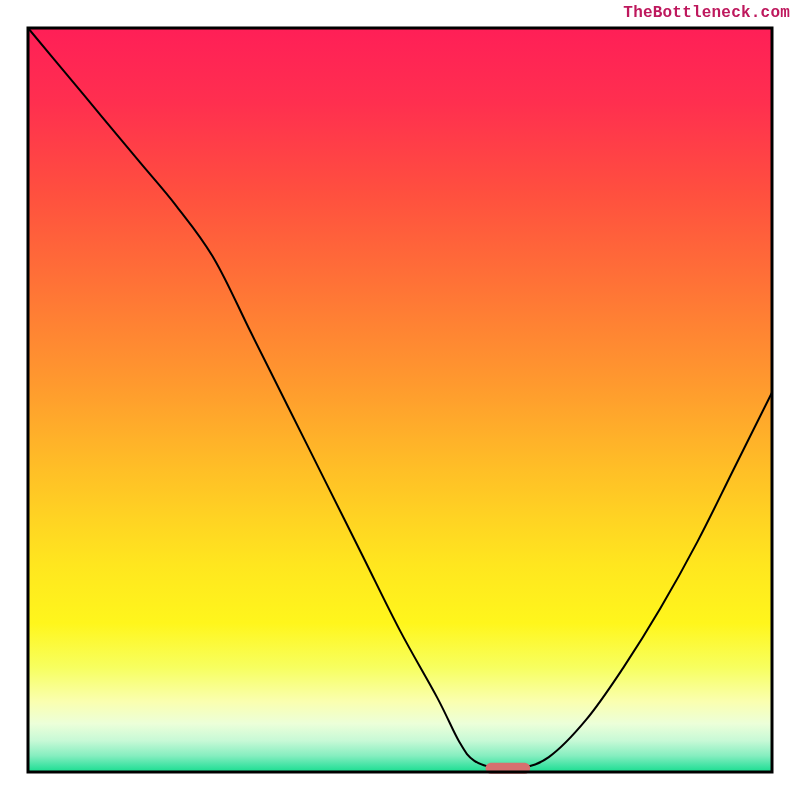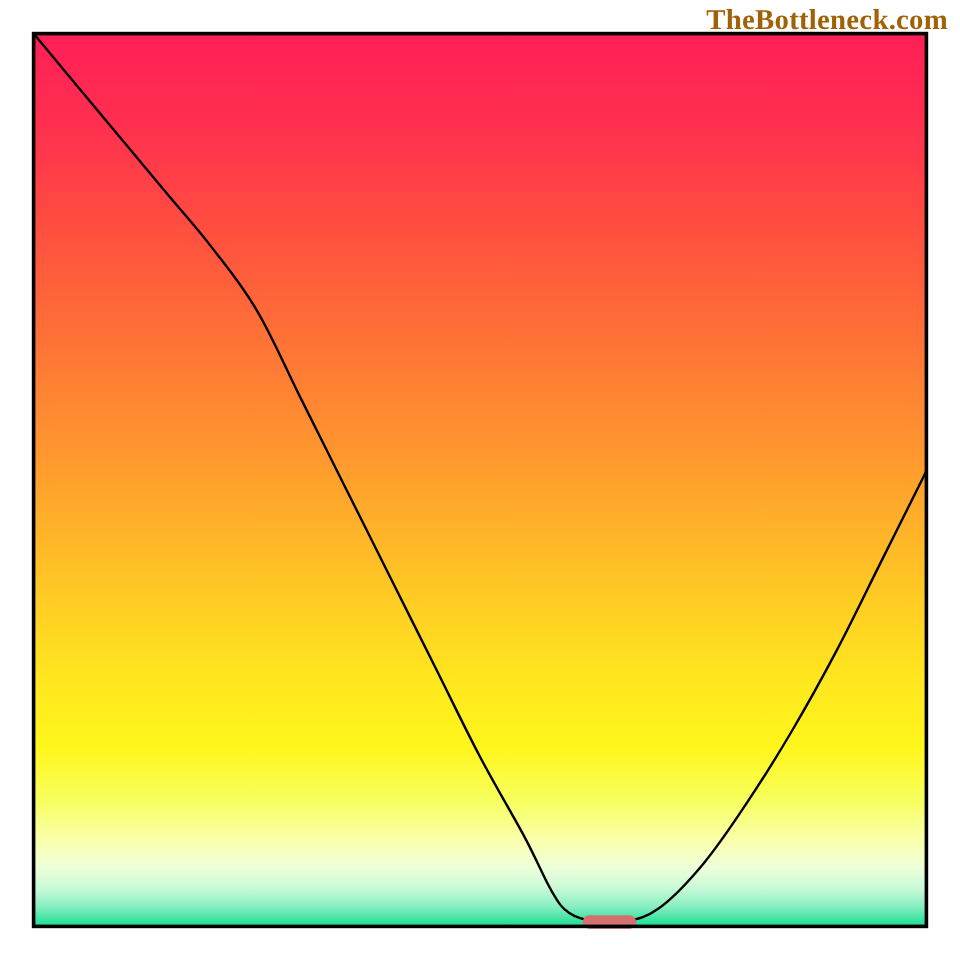--- a/index.html
+++ b/index.html
@@ -13,24 +13,24 @@
   .frame {
     position: relative;
     width: 800px;
     height: 800px;
     box-sizing: border-box;
   }
   .watermark {
     position: absolute;
     top: 4px;
     right: 10px;
-    font-family: Liberation Serif, serif;
-    font-size: 24px;
+    font-family: Liberation Mono, monospace;
+    font-size: 16px;
     font-weight: 600;
-    color: #a16207;
+    color: #be185d;
     letter-spacing: 0.2px;
   }
   svg {
     display: block;
   }
 </style>
 </head>
 <body>
 
 <div class="frame">

